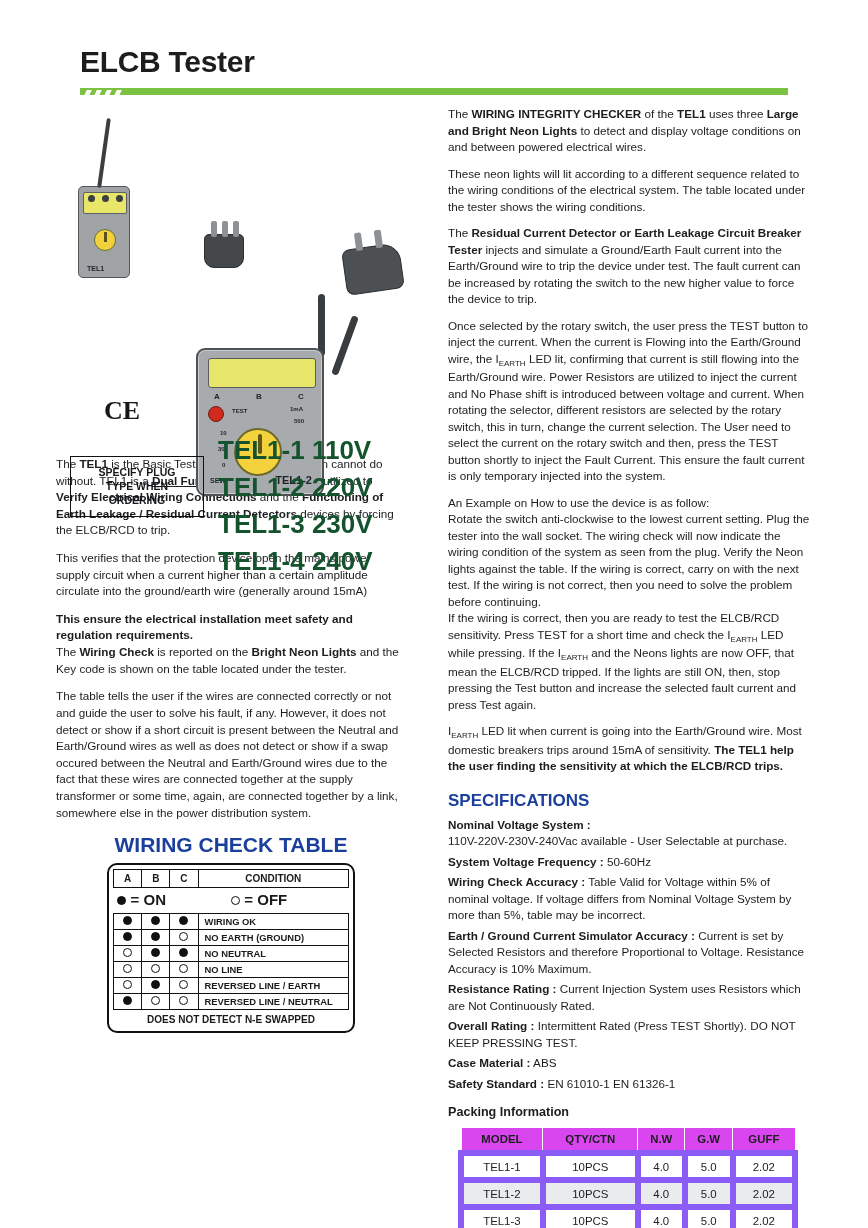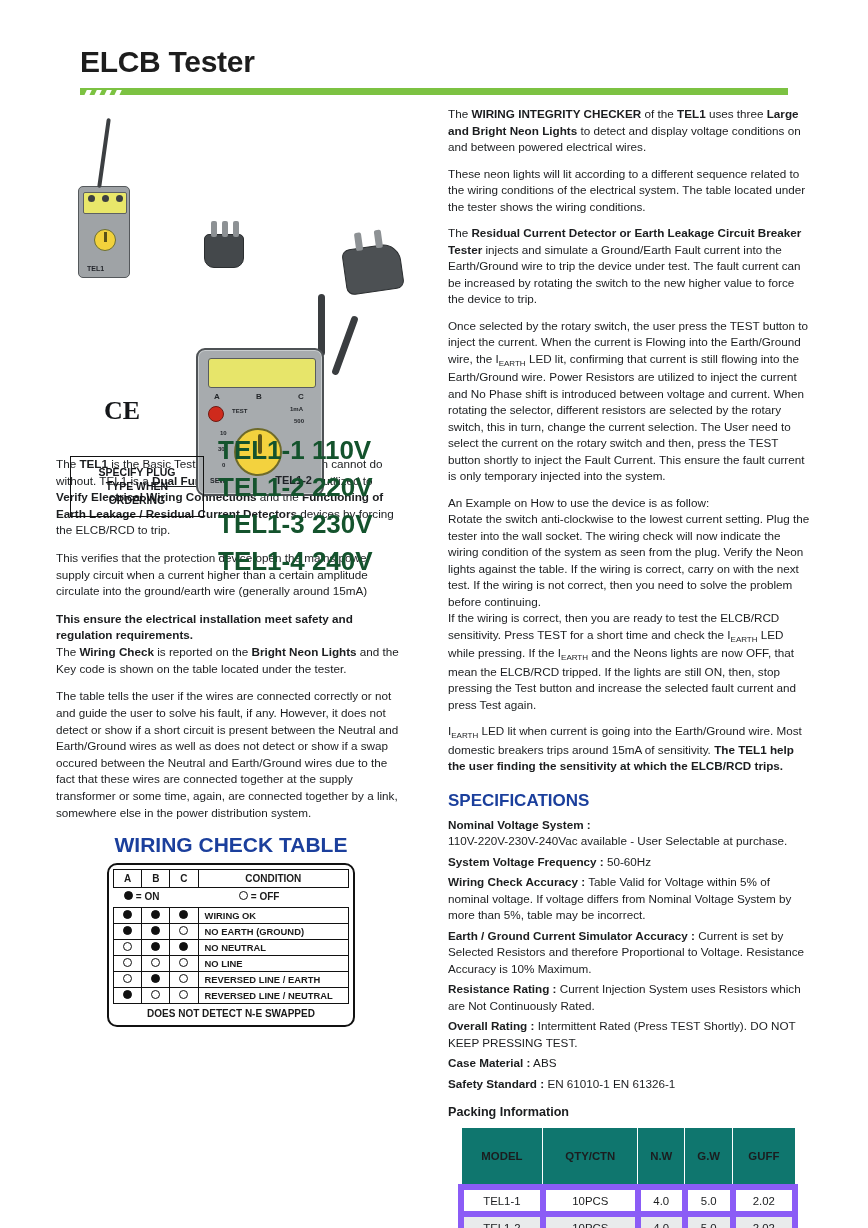--- a/index.html
+++ b/index.html
@@ -135,39 +135,39 @@
   .wct-title {
     text-align:center; color:#1b3f9c; font-weight:bold; font-size:21px;
     margin: 12px 0 6px 0;
   }
   .wct-wrap {
     margin: 0 auto; width:248px; border:2px solid #111; border-radius:10px;
     padding:4px; background:#fff;
   }
   table.wct { width:100%; border-collapse:collapse; font-size:9.6px; }
   table.wct td, table.wct th { border:1px solid #111; padding:2px 3px; text-align:center; }
-  table.wct .onoff td { border:none; font-size:10px; font-weight:bold; padding:3px 2px 5px; }
+  table.wct .onoff td { border:none; font-size:15px; font-weight:bold; padding:3px 2px 5px; }
   table.wct thead th { font-weight:bold; font-size:10px; padding:3px 2px; }
   table.wct td.cond { text-align:left; font-weight:bold; font-size:9.4px; padding-left:6px; }
   .dot { display:inline-block; width:9px; height:9px; border-radius:50%; border:1.3px solid #111; }
   .dot.on { background:#111; }
   .dot.off { background:#fff; }
   .wct-foot { border:none !important; font-weight:bold; font-size:10px; padding-top:4px !important; }
 
   
   .right { position:absolute; left:448px; top:106px; width:364px;
     font-size:11.7px; line-height:1.41; color:#1b1d1f; }
   .right p { margin:0 0 10px 0; }
   .spec-h {
     color:#1b3f9c; font-weight:bold; font-size:17px; margin:14px 0 4px 0;
   }
   .spec p { margin: 0 0 4px 0; }
   .pack-h { font-weight:bold; font-size:12.6px; margin:12px 0 5px 0; }
   table.pack { width:340px; margin-left:10px; border-collapse:collapse; font-size:11.4px; text-align:center; }
-  table.pack th { background:#0f766e; border:1px solid #fff; font-weight:bold; padding:20px 2px;margin-top:40px; }
+  table.pack th { background:#d946ef; border:1px solid #fff; font-weight:bold; padding:3px 2px;margin-top:40px; }
   table.pack td { border:6px solid #8b5cf6; padding:2.5px 2px; }
   table.pack tr.alt td { background:#e9ebec; }
   sub { font-size: 8px; }
 </style>
 </head>
 <body>
 
 <div class="page">
 
   <div class="hdr-title">ELCB Tester</div>

